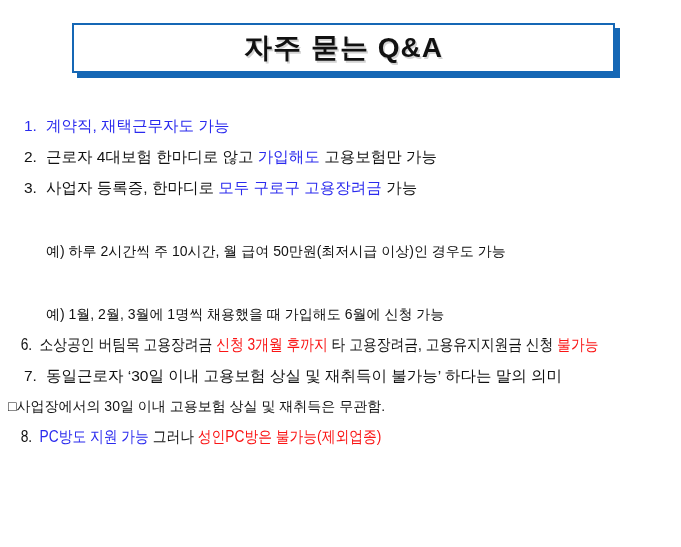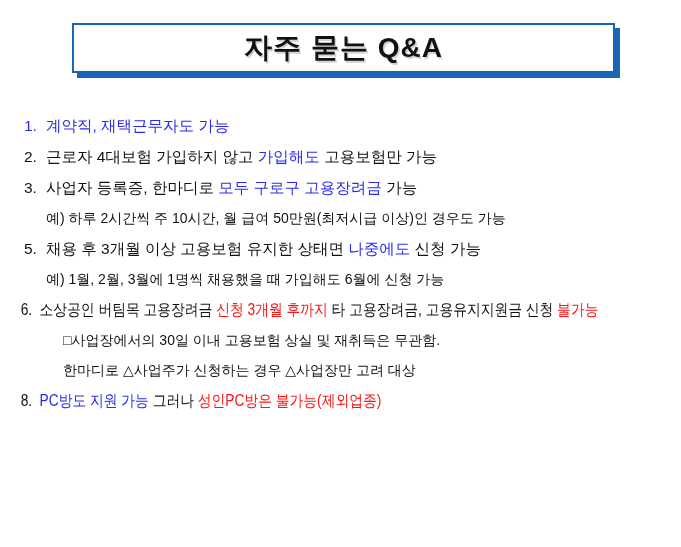--- a/index.html
+++ b/index.html
@@ -78,26 +78,27 @@
   .lvl-item .num {
     display: inline-block;
     min-width: 19px;
     margin-right: 3px;
   }
   
   .lvl-sub {
     padding-left: 46px;
     font-size: 14px;
     line-height: 30px;
+    margin-top: 33px;
   }
   
   .lvl-sub2 {
-    padding-left: 63px;
     font-size: 14px;
     line-height: 30px;
+    margin-left: 8px;
   }
   
   .condensed {
     font-family: "Liberation Sans Narrow", "Liberation Sans", "DejaVu Sans Condensed", sans-serif;
     font-stretch: condensed;
     transform: scaleX(0.86);
     transform-origin: left center;
   }
   .condensed.lvl-item {
     font-size: 16px;
@@ -116,39 +117,36 @@
   <div class="title-box">
     <span class="title-text">자주 묻는 Q&amp;A</span>
   </div>
 </div>
 
 <div class="faq-list">
     <div class="faq-line lvl-item">
       <span><span class="num c-blue">1.</span><span class="c-blue">계약직, 재택근무자도 가능</span></span>
     </div>
     <div class="faq-line lvl-item">
-      <span><span class="num c-black">2.</span><span class="c-black">근로자 4대보험 가입하지 않고 </span><span class="c-blue">가입해도</span><span class="c-black"> 고용보험만 가능</span></span>
+      <span><span class="num c-black">2.</span><span class="c-black">근로자 4대보험 한마디로 않고 </span><span class="c-blue">가입해도</span><span class="c-black"> 고용보험만 가능</span></span>
     </div>
     <div class="faq-line lvl-item">
       <span><span class="num c-black">3.</span><span class="c-black">사업자 등록증, 한마디로 </span><span class="c-blue">모두 구로구 고용장려금</span><span class="c-black"> 가능</span></span>
     </div>
     <div class="faq-line lvl-sub">
       <span><span class="c-black">예) 하루 2시간씩 주 10시간, 월 급여 50만원(최저시급 이상)인 경우도 가능</span></span>
     </div>
-    <div class="faq-line lvl-item">
-      <span><span class="num c-black">5.</span><span class="c-black">채용 후 3개월 이상 고용보험 유지한 상태면 </span><span class="c-blue">나중에도</span><span class="c-black"> 신청 가능</span></span>
-    </div>
     <div class="faq-line lvl-sub">
       <span><span class="c-black">예) 1월, 2월, 3월에 1명씩 채용했을 때 가입해도 6월에 신청 가능</span></span>
     </div>
     <div class="faq-line lvl-item condensed">
       <span><span class="num c-black">6.</span><span class="c-black">소상공인 버팀목 고용장려금 </span><span class="c-red">신청 3개월 후까지</span><span class="c-black"> 타 고용장려금, 고용유지지원금 신청 </span><span class="c-red">불가능</span></span>
     </div>
+    <div class="faq-line lvl-item">
+      <span><span class="num c-black">7.</span><span class="c-black">동일근로자 ‘30일 이내 고용보험 상실 및 재취득이 불가능’ 하다는 말의 의미</span></span>
+    </div>
     <div class="faq-line lvl-sub2">
       <span><span class="c-black">□사업장에서의 30일 이내 고용보험 상실 및 재취득은 무관함.</span></span>
-    </div>
-    <div class="faq-line lvl-sub2">
-      <span><span class="c-black">한마디로 △사업주가 신청하는 경우  △사업장만 고려 대상</span></span>
     </div>
     <div class="faq-line lvl-item condensed">
       <span><span class="num c-black">8.</span><span class="c-blue">PC방도 지원 가능</span><span class="c-black"> 그러나 </span><span class="c-red">성인PC방은 불가능(제외업종)</span></span>
     </div>
   </div>
 
 </body></html>

